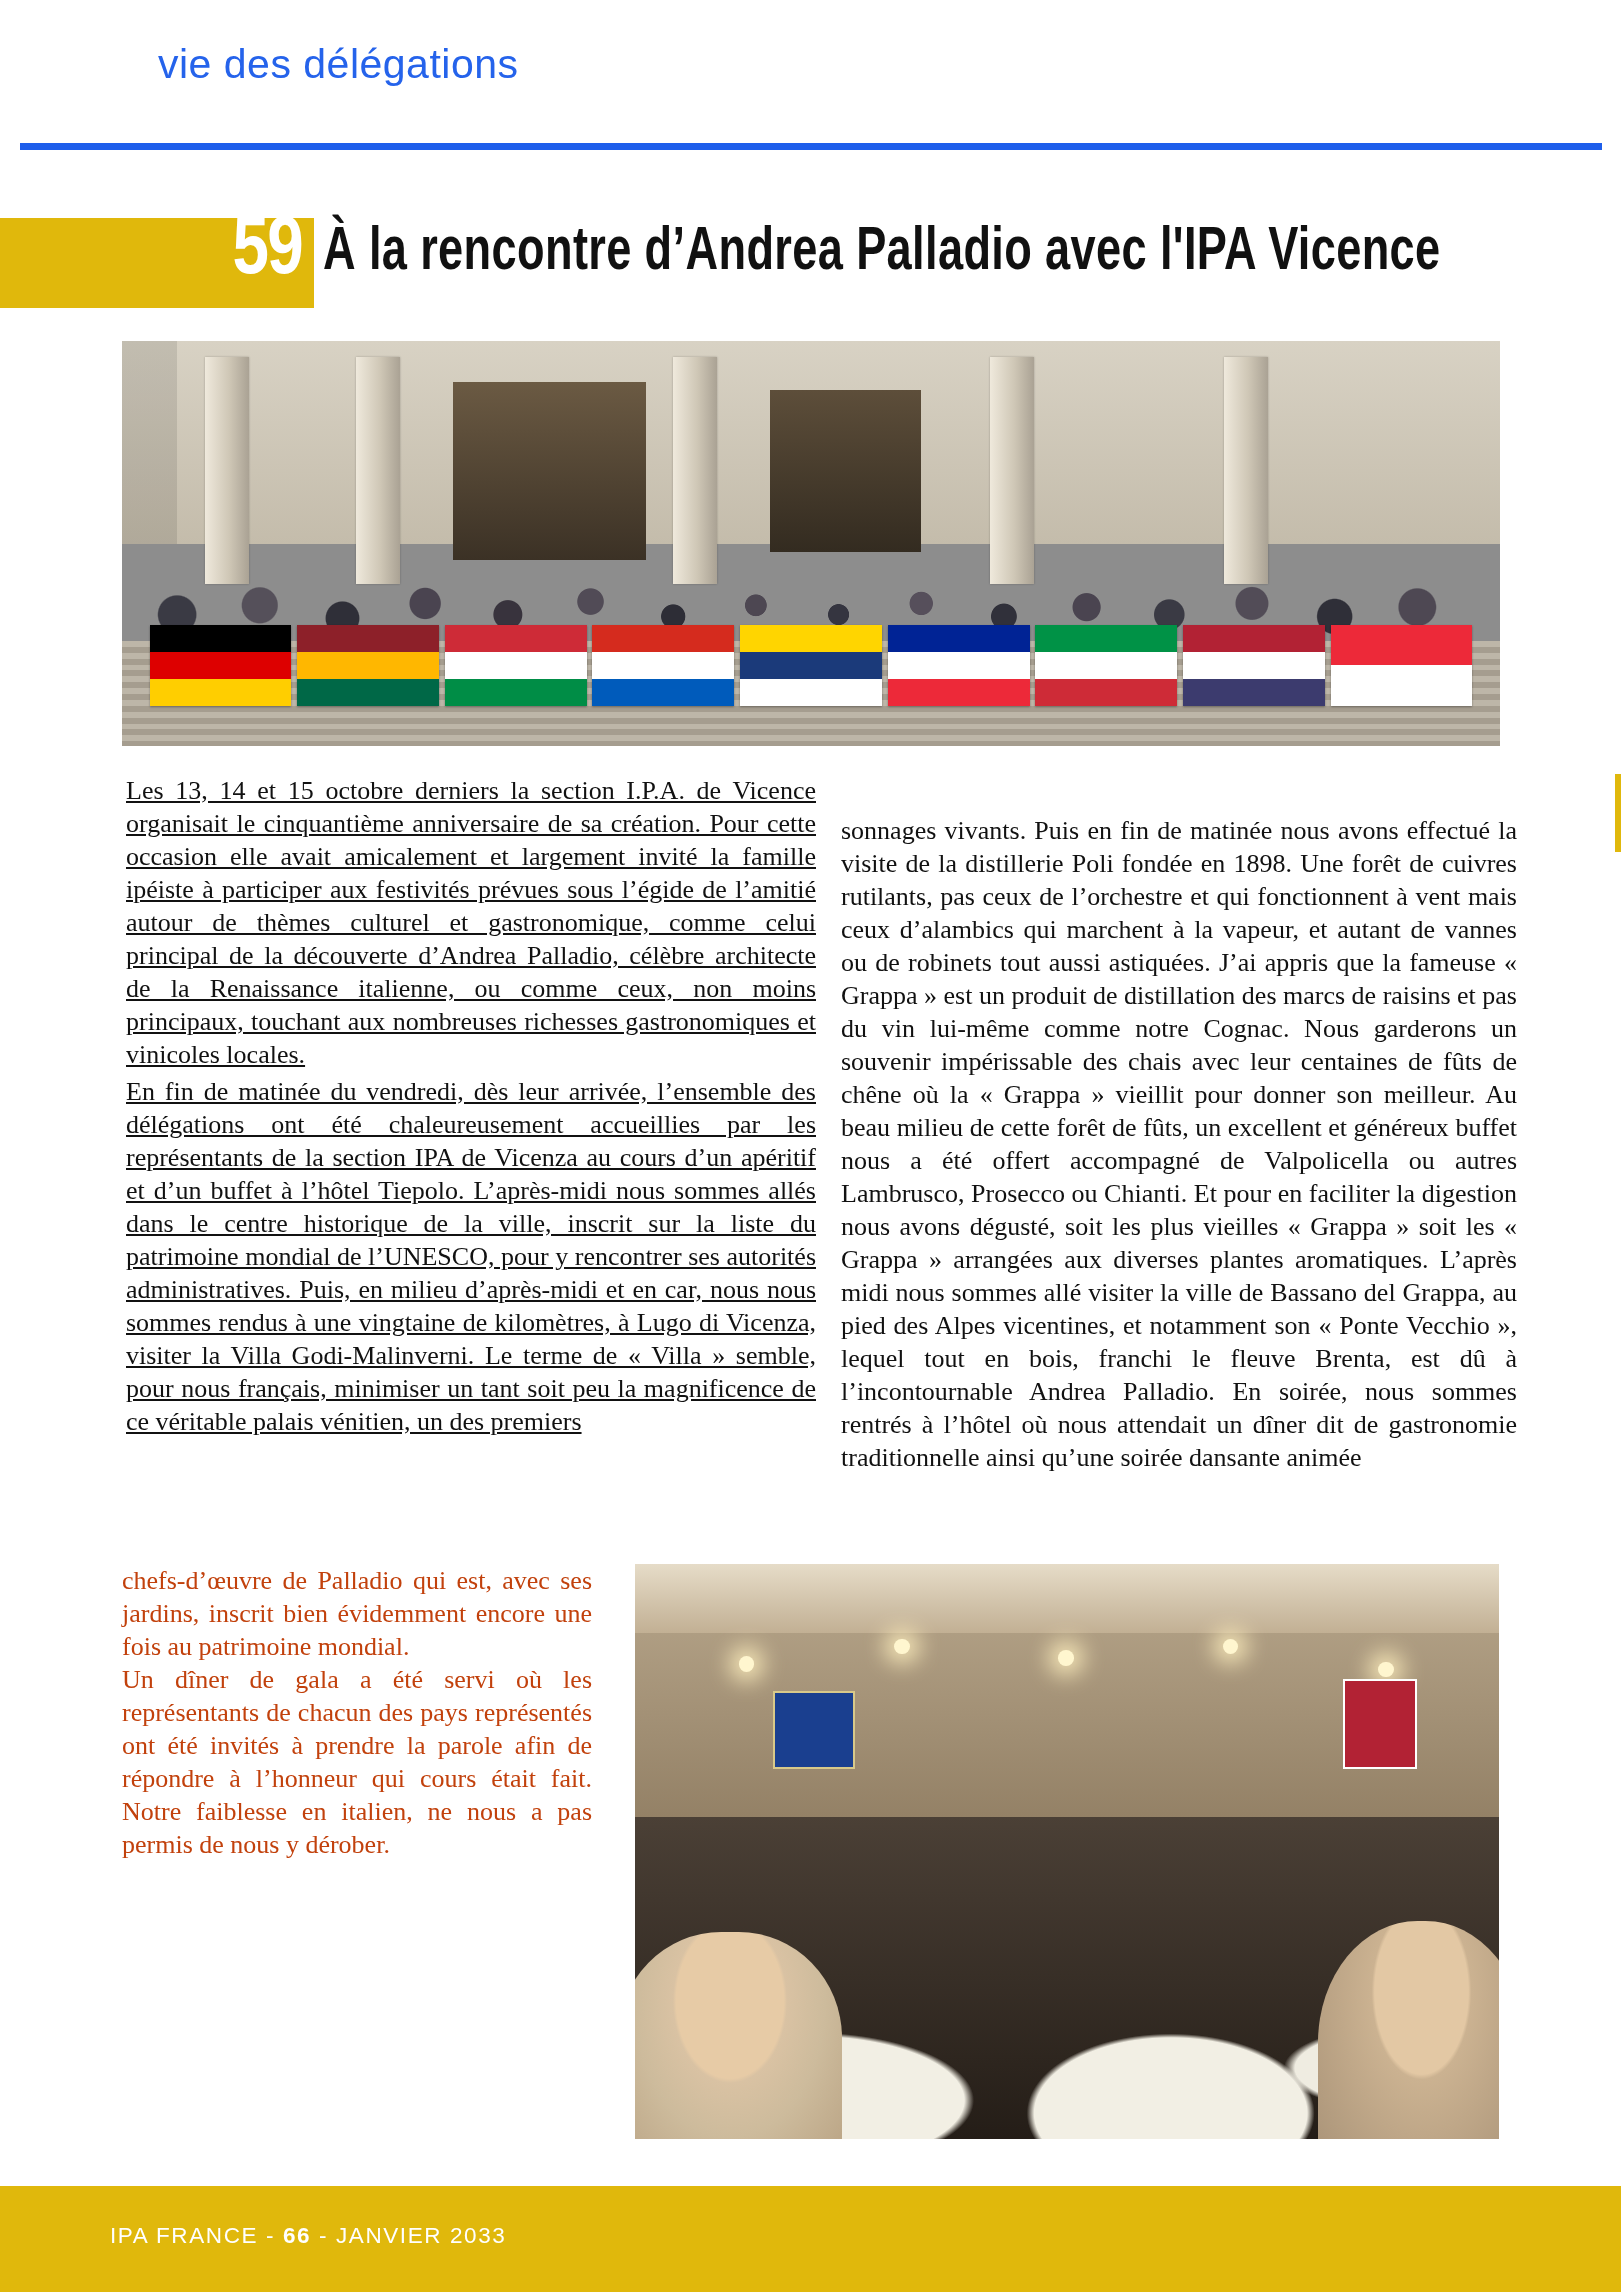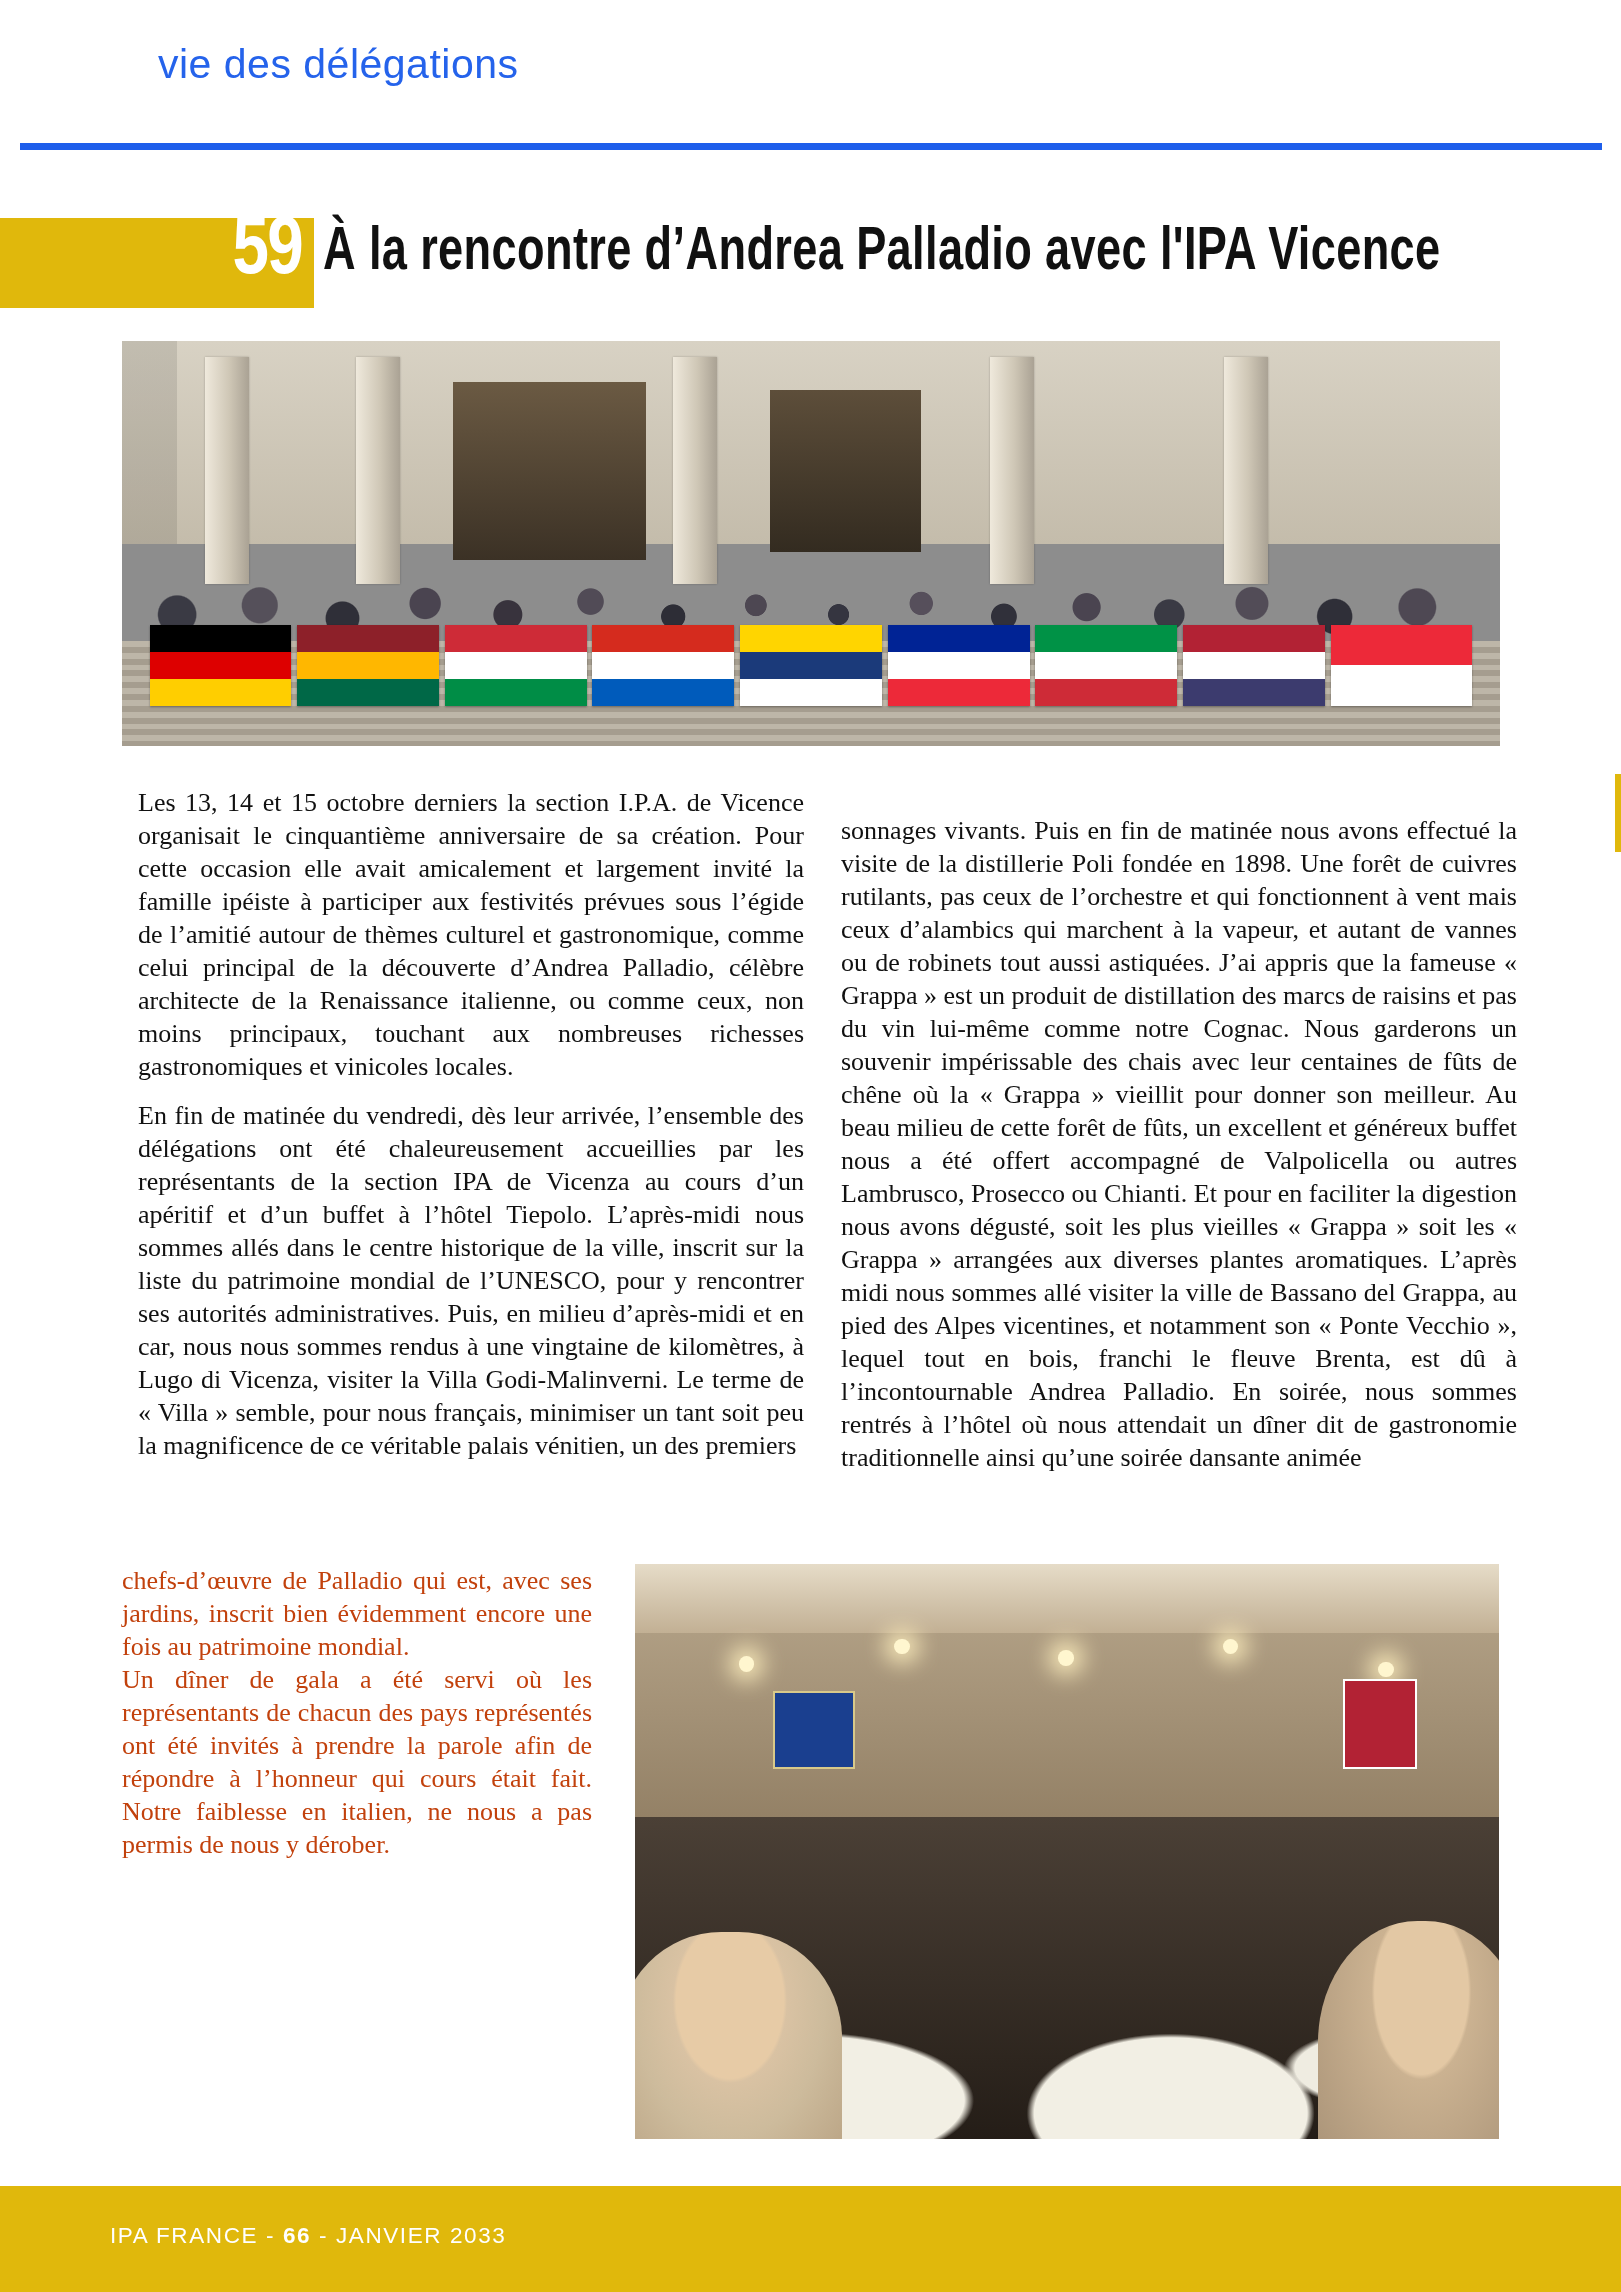--- a/index.html
+++ b/index.html
@@ -150,21 +150,21 @@
     font-size:26px;
     line-height:33px;
     color:#111111;
     text-align:justify;
     text-justify:inter-word;
     hyphens:none;
   }
   #col-left{
     left:122px;top:770px;width:698px;
   }
-  #col-left p{margin:16px;}
+  #col-left p{margin:4px;text-decoration:underline;}
   #col-right{
     left:841px;top:770px;width:676px;margin-top:44px;
   }
   #col-right p{margin:0;}
   
   #col-left-tail{
     position:absolute;left:122px;top:1564px;width:470px;
     font-size:26px;line-height:33px;color:#c2410c;
     text-align:justify;
   }

